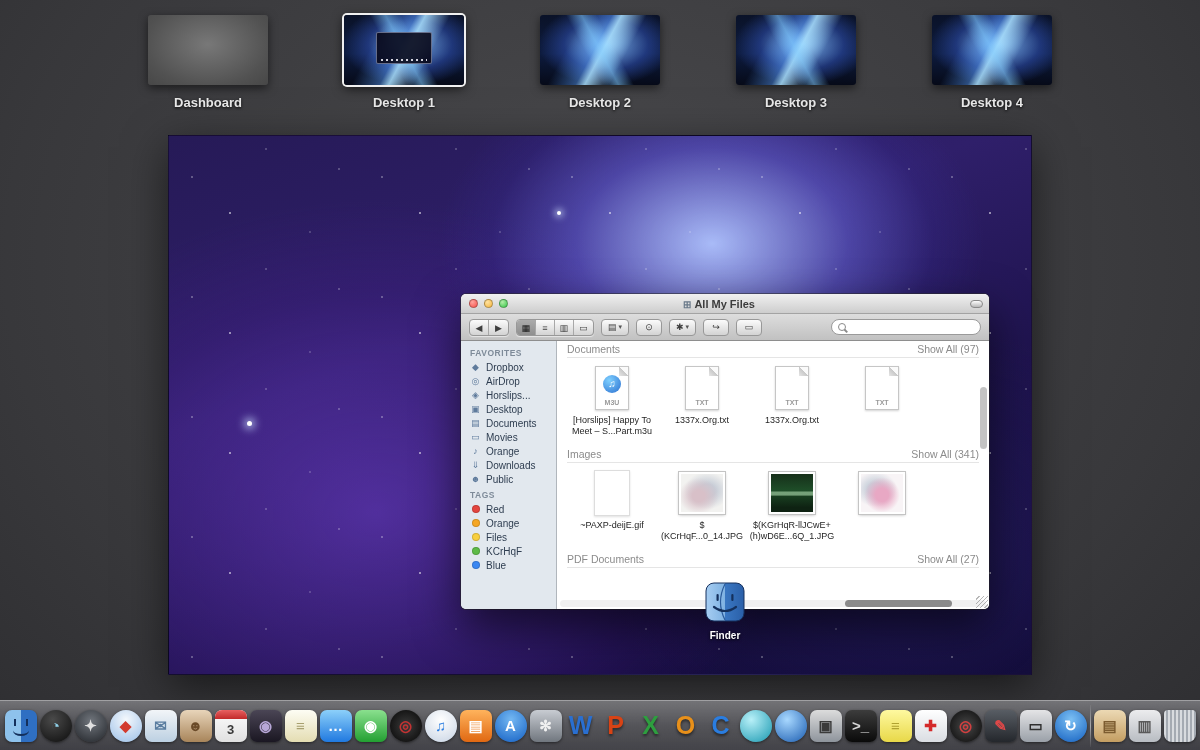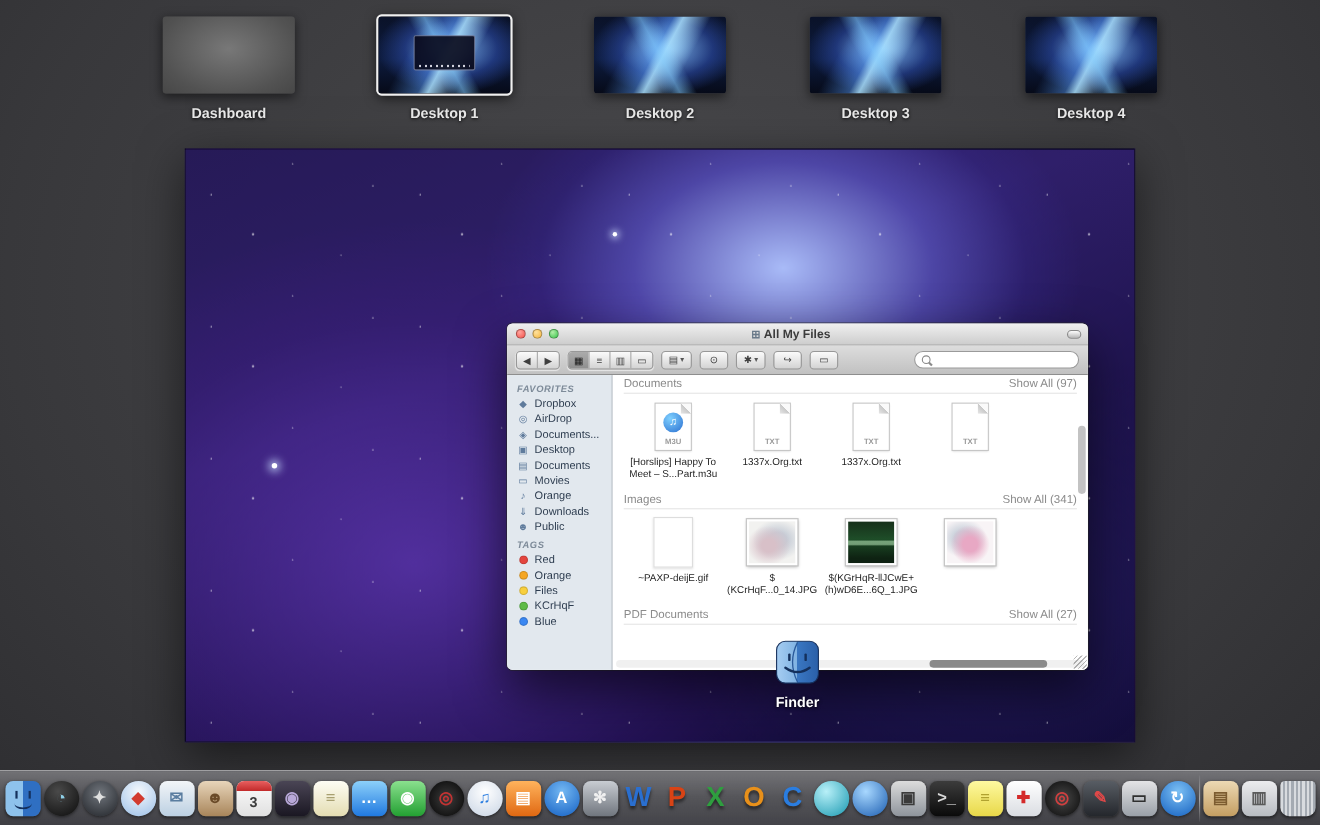--- a/index.html
+++ b/index.html
@@ -81,21 +81,21 @@
       border:1px solid #9a9a9a; display:flex; align-items:center; gap:4px; padding:0 6px; }
   .mag { width:8px; height:8px; border:1.5px solid #8a8a8a; border-radius:50%; position:relative; flex:0 0 auto; }
   .mag::after { content:""; position:absolute; width:4px; height:1.5px; background:#8a8a8a;
       transform:rotate(45deg); right:-3px; bottom:-1px; }
   .search input { flex:1; border:none; outline:none; background:transparent; font-size:10px;
       font-family:"Liberation Sans", sans-serif; }
 
   .wbody { flex:1; display:flex; min-height:0; }
   .sidebar { width:96px; flex:0 0 auto; background:#e2e8ee; border-right:1px solid #b0b6bc;
       padding:3px 0; overflow:hidden; }
-  .sb-head { font-size:8.5px; font-weight:bold; color:#7e8b99; letter-spacing:.5px; padding:4px 9px 2px;font-style:italic; }
+  .sb-head { font-size:8.5px; font-weight:bold; color:#7e8b99; letter-spacing:.5px; padding:4px 9px 2px; }
   .sb-item { display:flex; align-items:center; gap:5px; padding:1.5px 9px; font-size:10px; color:#2e3d50; cursor:pointer; }
   .sb-item .g { width:11px; text-align:center; color:#5f7b9c; font-size:9px; }
   .tag-dot { width:8px; height:8px; border-radius:50%; margin:0 1.5px; border:1px solid rgba(0,0,0,.15); }
 
   .content { flex:1; background:#fff; position:relative; overflow:hidden; }
   .section { padding:0 10px; }
   .sec-head { display:flex; justify-content:space-between; align-items:center; height:17px;
       border-bottom:1px solid #e5e5e5; font-size:10.5px; color:#8b8b8b; }
   .show-all { cursor:pointer; }
   .files { display:flex; overflow:hidden; padding-top:6px; height:88px; }
@@ -129,21 +129,21 @@
       background:rgba(0,0,0,.06); }
   .hthumb { position:absolute; left:67%; width:25%; top:0; bottom:0; border-radius:4px;
       background:rgba(55,55,55,.55); cursor:grab; }
   .vthumb { position:absolute; right:2px; top:46px; width:7px; height:62px; border-radius:4px;
       background:rgba(55,55,55,.3); cursor:grab; }
   .grip { position:absolute; right:1px; bottom:1px; width:12px; height:12px;
       background:repeating-linear-gradient(135deg, transparent 0 2px, rgba(0,0,0,.28) 2px 3px); cursor:nwse-resize; }
 
   
   .app-badge { position:absolute; left:516px; top:446px; width:80px; text-align:center; cursor:pointer; }
-  .badge-label { margin-top:4px; font-size:13px; font-weight:bold; color:#fff;
+  .badge-label { margin-top:4px; font-size:10px; font-weight:bold; color:#fff;
       text-shadow:0 1px 3px rgba(0,0,0,.9); }
 
   
   .dock { position:absolute; left:0; right:0; bottom:0; height:50px; display:flex; align-items:center;
       justify-content:center; gap:3px; padding:0 6px;
       background:linear-gradient(rgba(205,205,210,.42), rgba(135,135,142,.36) 50%, rgba(82,82,90,.46));
       border-top:1px solid rgba(255,255,255,.5); }
   .dock-item { width:32px; height:32px; flex:0 0 auto; border-radius:7px; position:relative;
       display:flex; align-items:center; justify-content:center; cursor:pointer;
       box-shadow:0 1px 3px rgba(0,0,0,.5); }
@@ -267,21 +267,21 @@
               <span>Dropbox</span>
             </div>
 
             <div class="sb-item">
               <span class="g">◎</span>
               <span>AirDrop</span>
             </div>
 
             <div class="sb-item">
               <span class="g">◈</span>
-              <span>Documents...</span>
+              <span>Horslips...</span>
             </div>
 
             <div class="sb-item">
               <span class="g">▣</span>
               <span>Desktop</span>
             </div>
 
             <div class="sb-item">
               <span class="g">▤</span>
               <span>Documents</span>

